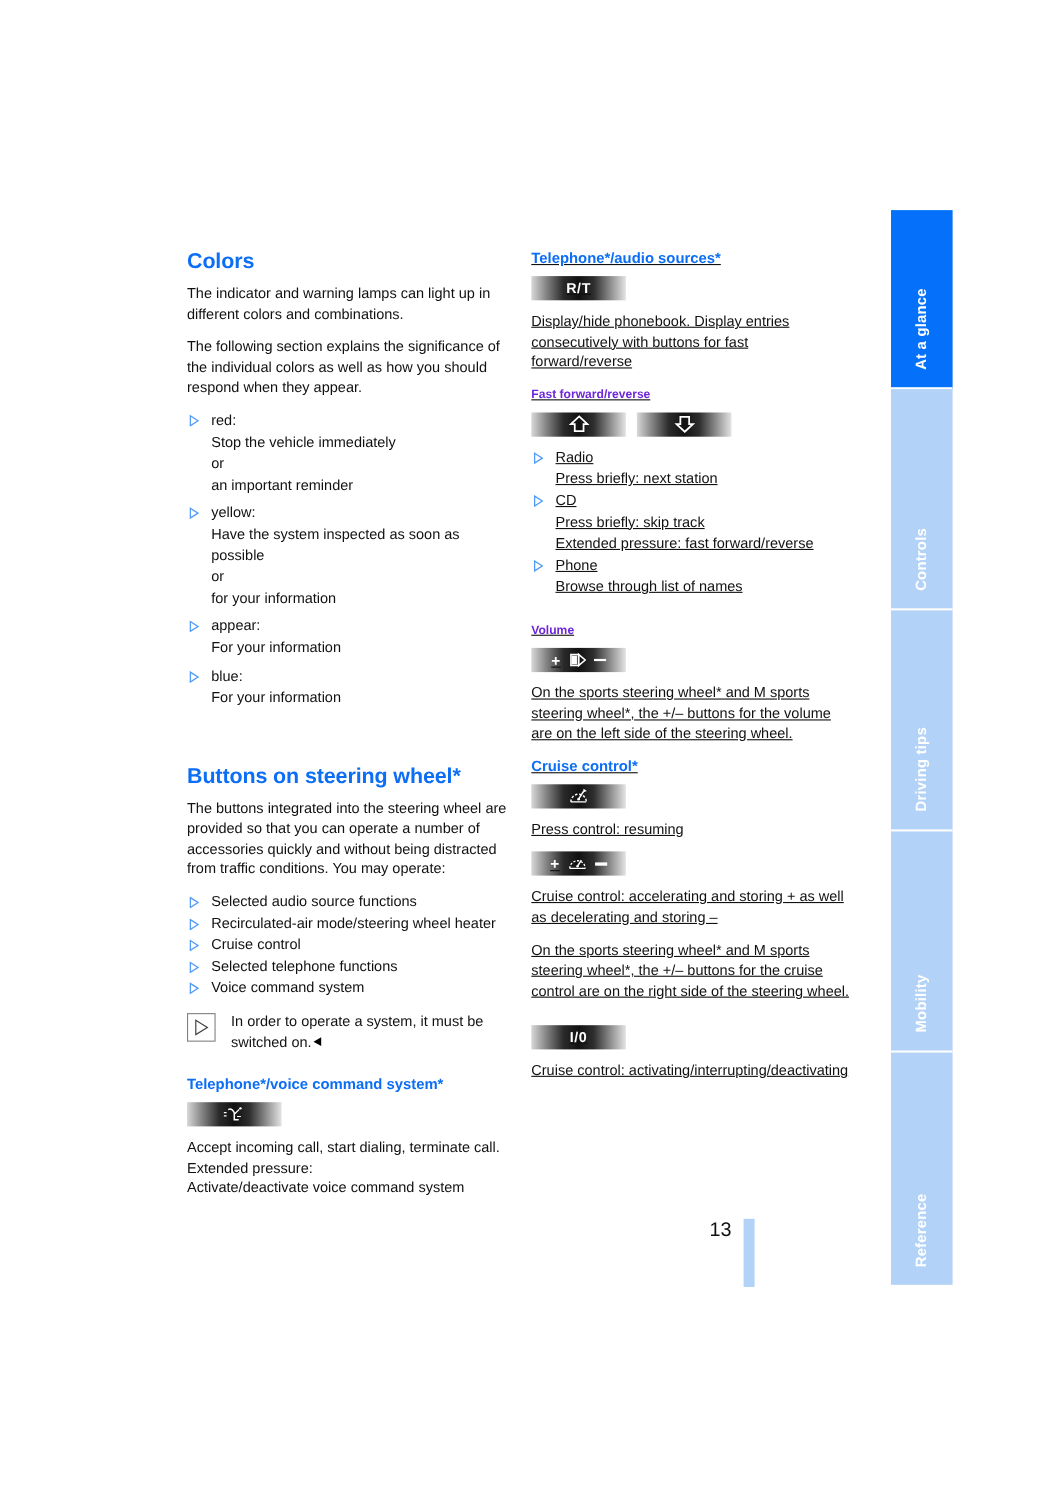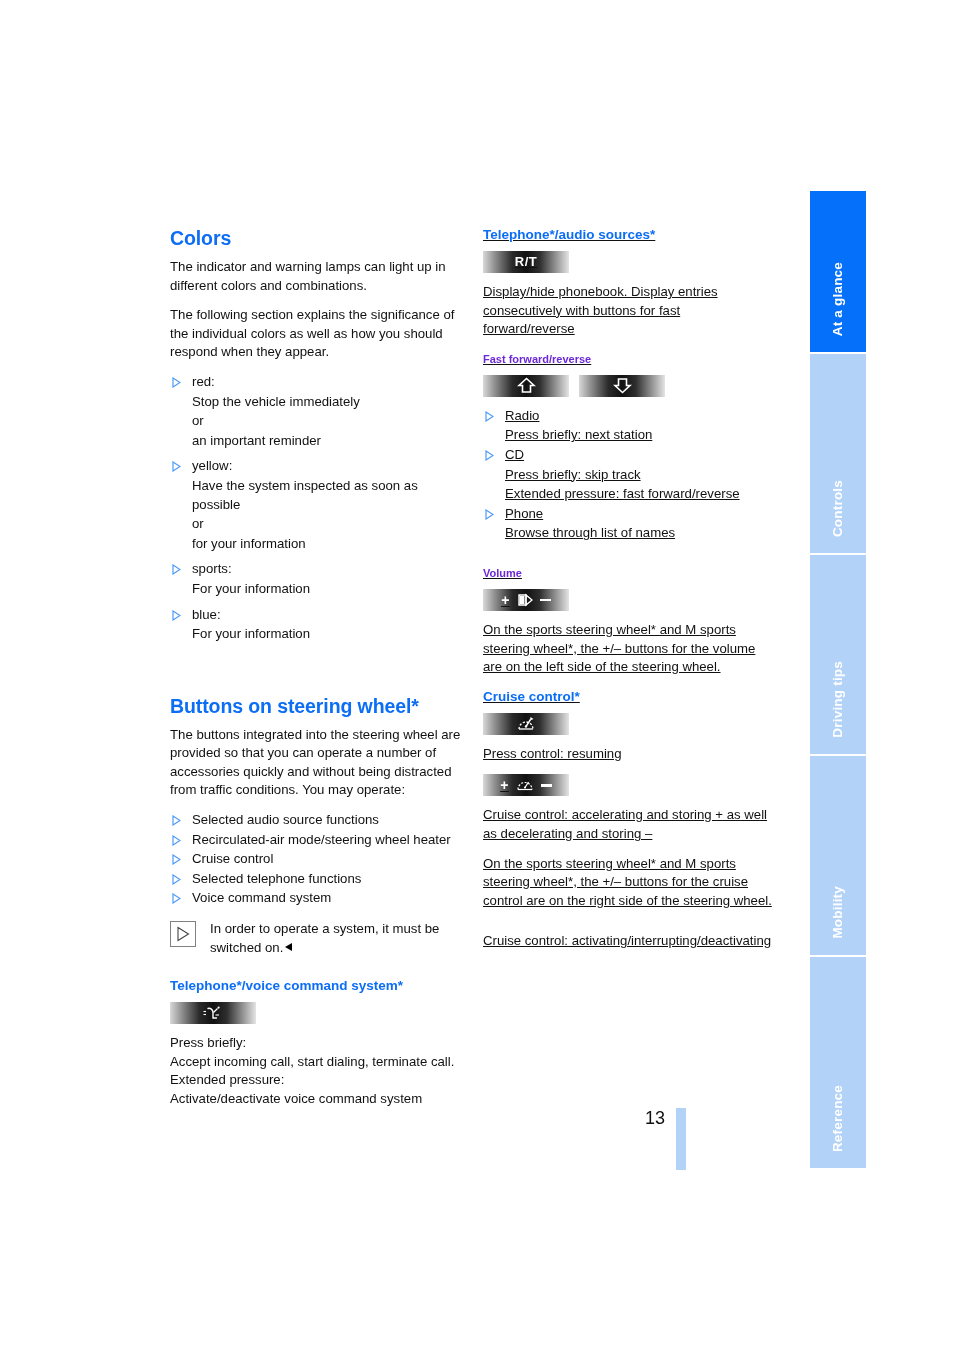--- a/index.html
+++ b/index.html
@@ -262,21 +262,21 @@
       <li class="sub-line" style="padding-left:22px;list-style:none;">Have the system inspected as soon as possible</li>
       <li class="sub-line" style="padding-left:22px;list-style:none;">or</li>
       <li class="sub-line gap" style="padding-left:22px;list-style:none;">for your information</li>
 
       <li>
         <span class="tri-mark hollow">
           <svg width="9" height="11" viewBox="0 0 9 11">
               <polygon points="1,1 8,5.5 1,10" fill="none" stroke="#4f9bf8" stroke-width="1.2"></polygon>
             </svg>
         </span>
-        <span>sports:</span>
+        <span>appear:</span>
       </li>
       <li class="sub-line gap" style="padding-left:22px;list-style:none;">For your information</li>
 
       <li>
         <span class="tri-mark hollow">
           <svg width="9" height="11" viewBox="0 0 9 11">
               <polygon points="1,1 8,5.5 1,10" fill="none" stroke="#4f9bf8" stroke-width="1.2"></polygon>
             </svg>
         </span>
         <span>blue:</span>
@@ -354,21 +354,20 @@
             <path d="M2.5 9.5 L5 9.5" stroke="#fff" stroke-width="1.1" fill="none"></path>
             <path d="M7 3.5 C9 2.5, 11.5 4.5, 12 7 L12 13 L15.5 13" stroke="#fff" stroke-width="1.4" fill="none" stroke-linecap="round"></path>
             <path d="M12.5 7.5 L16.5 3.5" stroke="#fff" stroke-width="1.2" fill="none"></path>
             <circle cx="17.6" cy="2.6" r="1.1" fill="#fff"></circle>
             <path d="M14.5 10 L18 10" stroke="#fff" stroke-width="1.1" fill="none"></path>
           </svg>
         </span>
       </div>
     </div>
 
-    <p class="nogap">Press briefly:</p>
     <p class="nogap">Accept incoming call, start dialing, terminate call.</p>
     <p class="nogap">Extended pressure:</p>
     <p class="nogap">Activate/deactivate voice command system</p>
   </div>
 
   <div class="col col-right">
 
     <h2 class="sub">Telephone*/audio sources*</h2>
 
     <div class="btnrow">
@@ -483,20 +482,25 @@
         </span>
       </div>
     </div>
 
     <p class="para">Cruise control: accelerating and storing + as well as decelerating and storing –</p>
 
     <p class="para">On the sports steering wheel* and M sports steering wheel*, the +/– buttons for the cruise control are on the right side of the steering wheel.</p>
 
     <div class="spacer-sm"></div>
 
+    <div class="btnrow">
+      <div class="pill">
+        <span>I/0</span>
+      </div>
+    </div>
 
     <p class="para">Cruise control: activating/interrupting/deactivating</p>
   </div>
 
   <div class="pagenum">13</div>
   <div class="pagemark"></div>
 
   <div class="tabstrip">
     <div class="tab active" style="flex: 0 0 161px;">
       <div class="vtext">At a glance</div>

